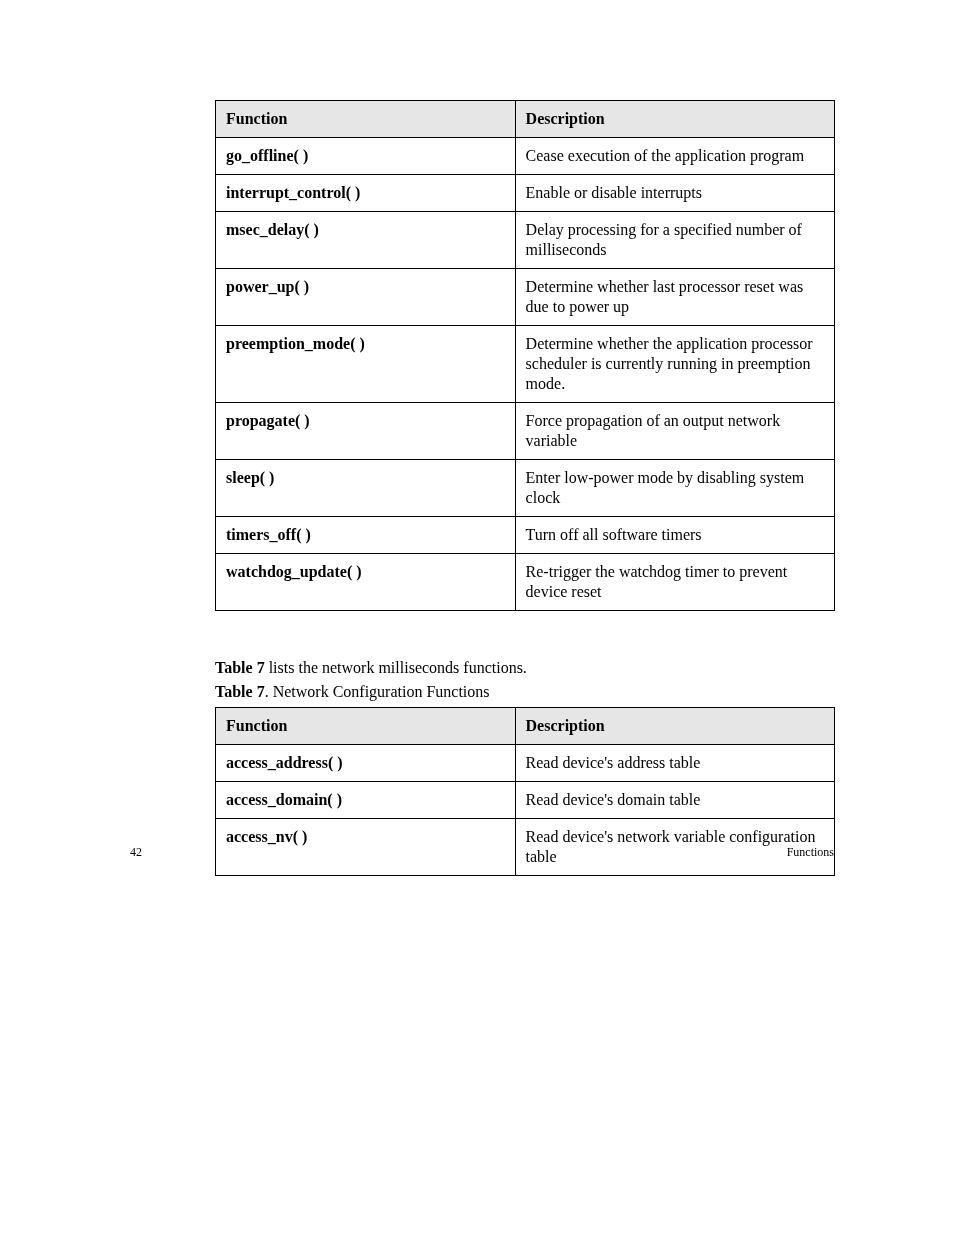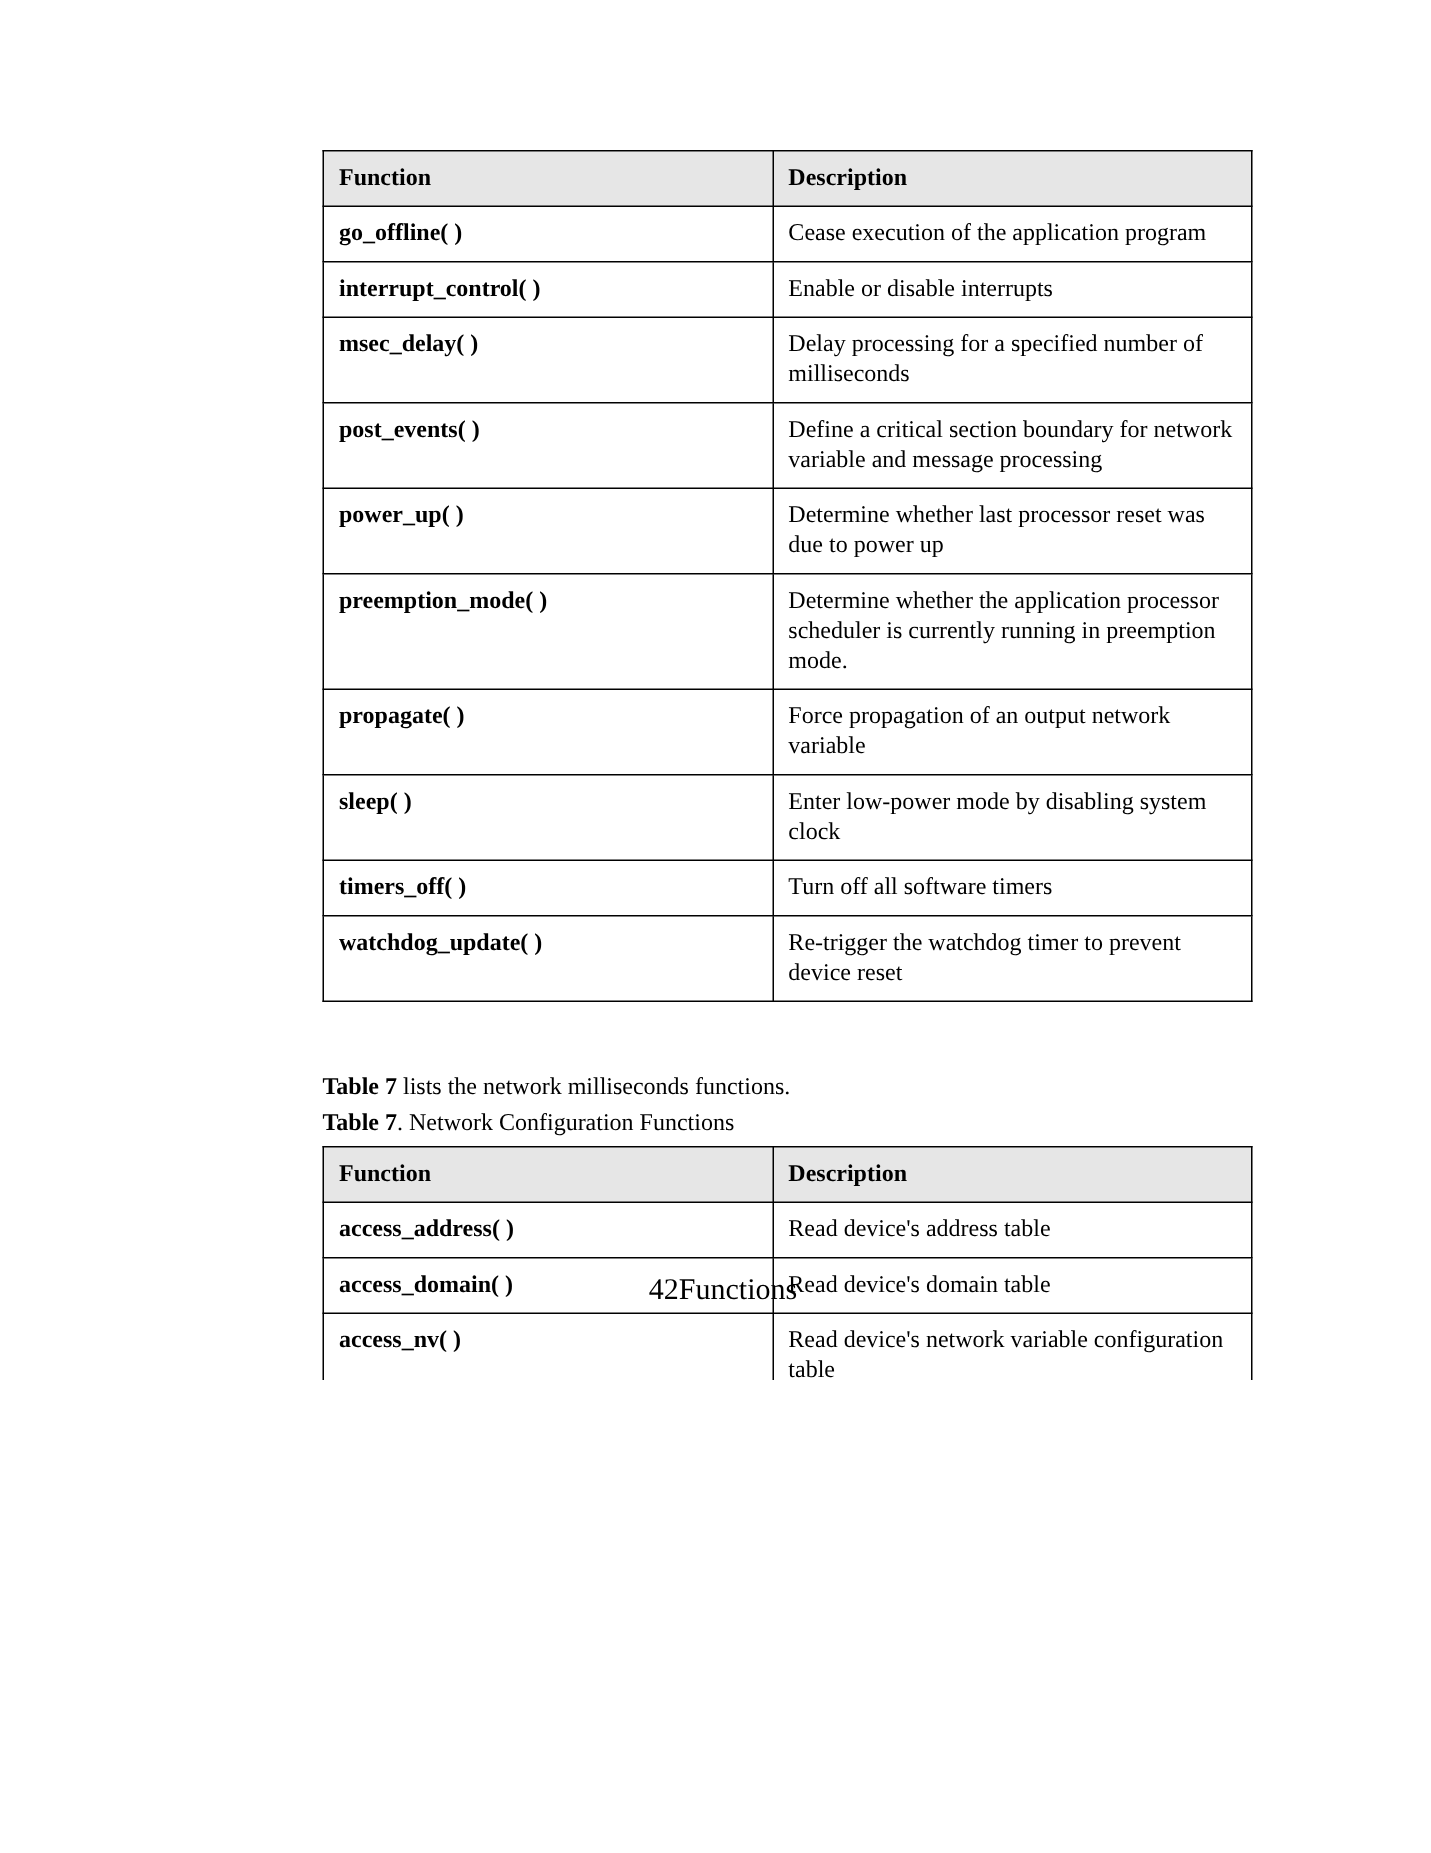--- a/index.html
+++ b/index.html
@@ -42,26 +42,26 @@
   .intro b { font-weight: bold; }
   .caption {
     font-size: 16px;
     text-align: left;
     width: 620px;
     margin: 0 0 6px 85px;
   }
   .caption b { font-weight: bold; }
   .footer {
     position: absolute;
-    bottom: 48px;
+    bottom: 60px;
     left: 130px;
     right: 120px;
-    font-size: 20px;
+    font-size: 12px;
     display: flex;
-    justify-content: center;
+    justify-content: space-between;
   }
 </style>
 </head>
 <body>
 
 <div class="page">
 
   <table class="fn">
     <colgroup>
         <col class="c1">
@@ -78,24 +78,20 @@
           <td class="fn-name">go_offline( )</td>
           <td>Cease execution of the application program</td>
         </tr>
       <tr>
           <td class="fn-name">interrupt_control( )</td>
           <td>Enable or disable interrupts</td>
         </tr>
       <tr>
           <td class="fn-name">msec_delay( )</td>
           <td>Delay processing for a specified number of milliseconds</td>
-        </tr>
-      <tr>
-          <td class="fn-name">post_events( )</td>
-          <td>Define a critical section boundary for network variable and message processing</td>
         </tr>
       <tr>
           <td class="fn-name">power_up( )</td>
           <td>Determine whether last processor reset was due to power up</td>
         </tr>
       <tr>
           <td class="fn-name">preemption_mode( )</td>
           <td>Determine whether the application processor scheduler is currently running in preemption mode.</td>
         </tr>
       <tr>

